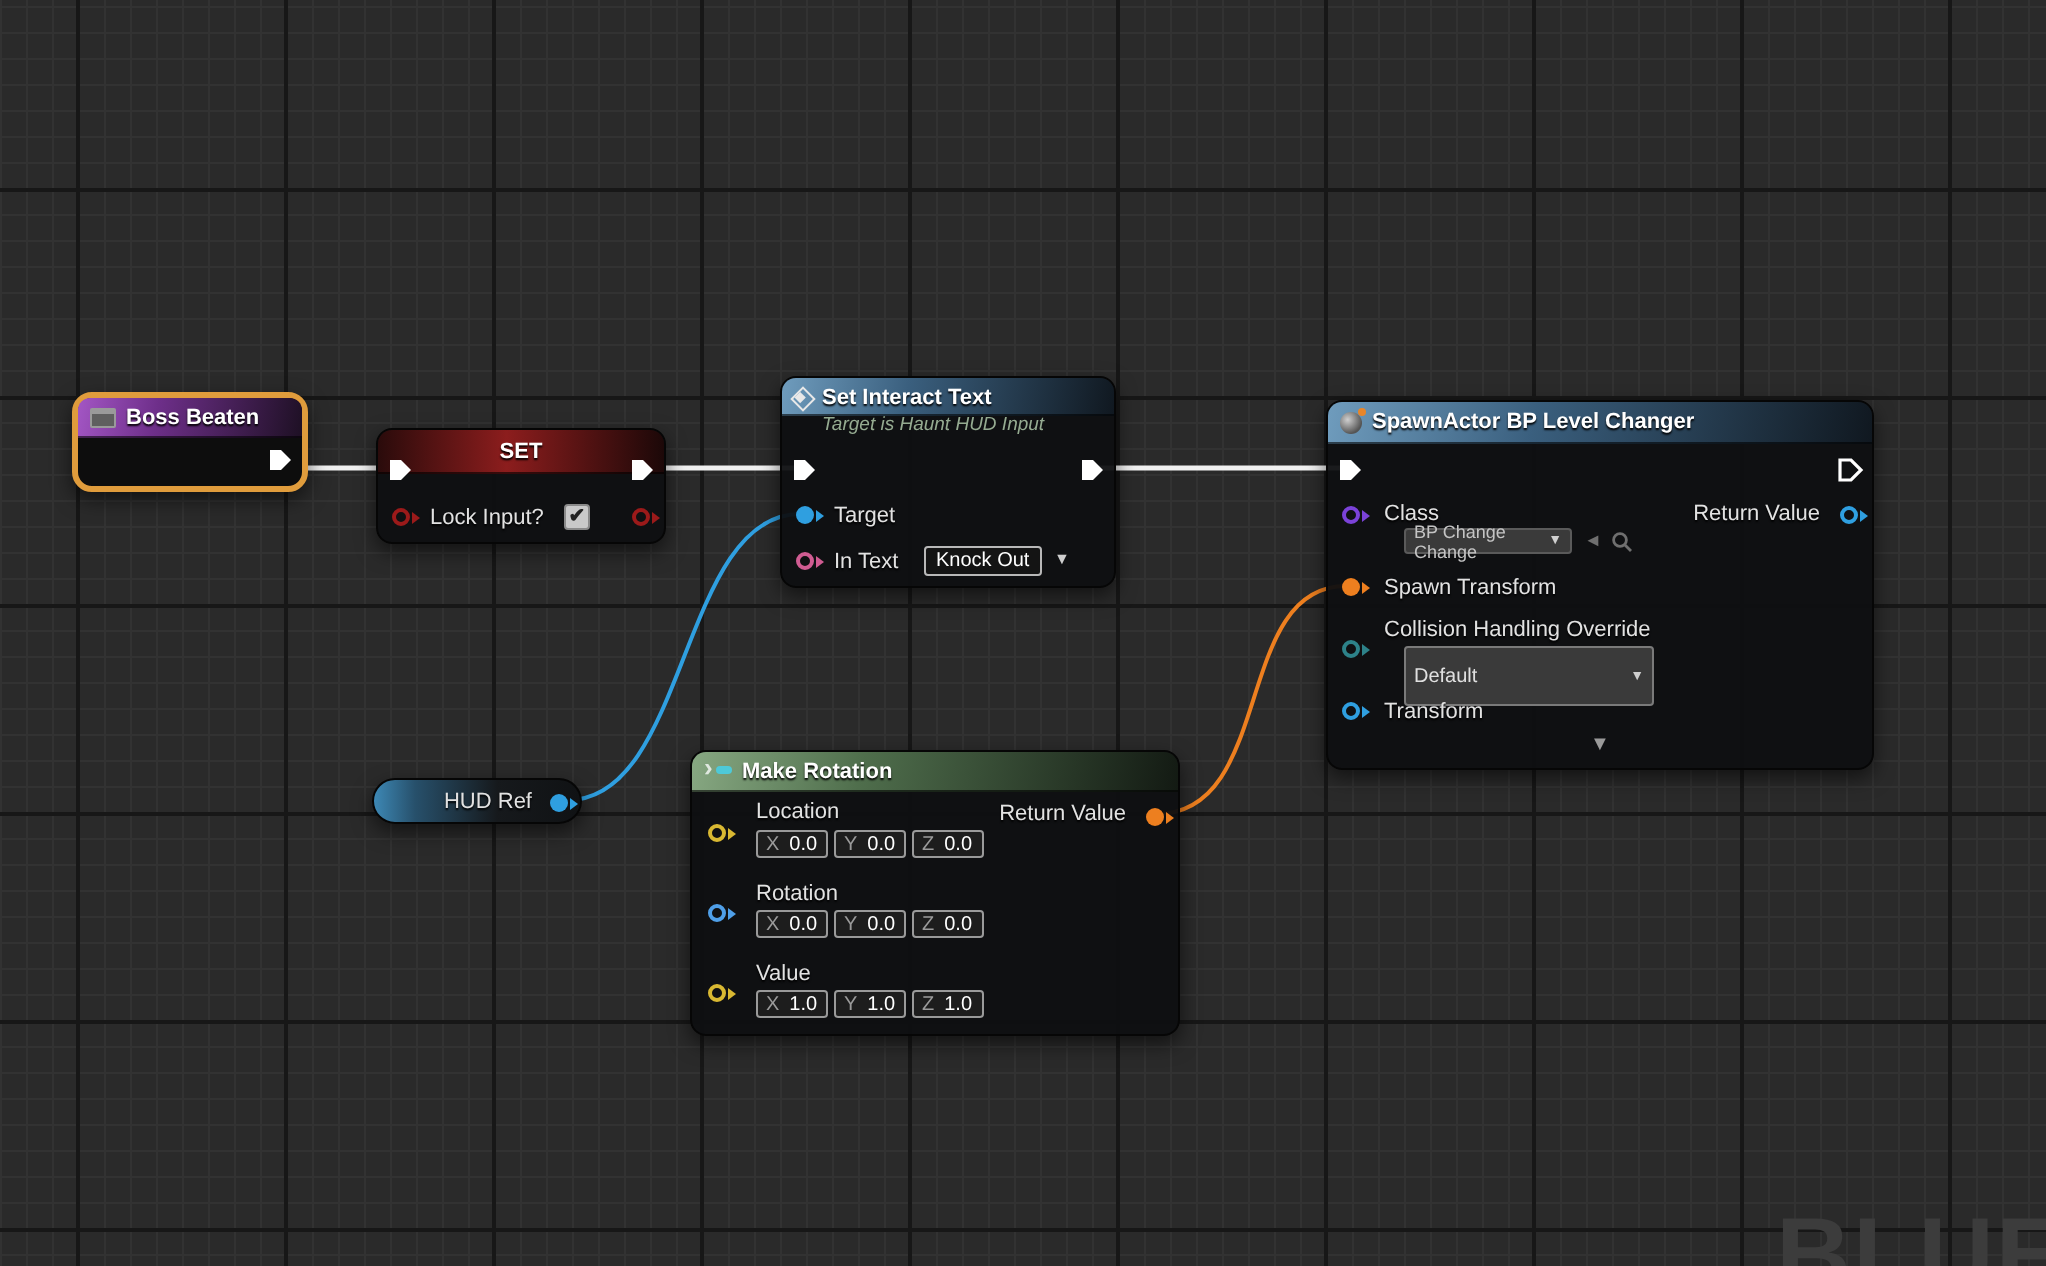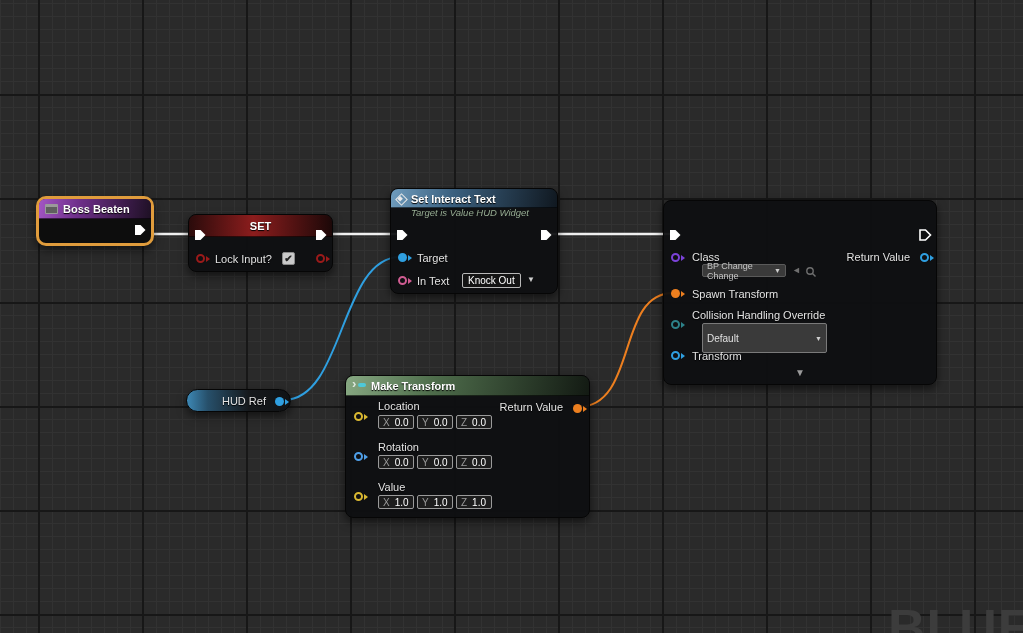--- a/index.html
+++ b/index.html
@@ -126,21 +126,21 @@
           <path d="M2 2 H7.5 L12.5 7 L7.5 12 H2 Z" fill="#fff"></path>
         </svg>
     </span>
   </div>
 
   <div class="node" style="left:390px; top:188px; width:168px; height:106px;">
     <div class="node-header hdr-blue" style="height:19px; align-items:flex-start; padding-top:3px;">
       <span class="icon-diamond" style="margin-top:3px;"></span>
       <span style="display:flex; flex-direction:column; line-height:14px;">
         <span class="hdr-title">Set Interact Text</span>
-        <span class="hdr-sub">Target is Value HUD Widget</span>
+        <span class="hdr-sub">Target is Haunt HUD Input</span>
       </span>
     </div>
     <span class="exec-pin" style="left:4px; top:39px;">
       <svg width="14" height="14">
           <path d="M2 2 H7.5 L12.5 7 L7.5 12 H2 Z" fill="#fff"></path>
         </svg>
     </span>
     <span class="exec-pin" style="right:4px; top:39px;">
       <svg width="14" height="14">
           <path d="M2 2 H7.5 L12.5 7 L7.5 12 H2 Z" fill="#fff"></path>
@@ -148,20 +148,24 @@
     </span>
     <span class="pin filled" style="left:7px; top:64px; color:#2f9fe0;"></span>
     <span class="lbl" style="left:26px; top:63px;">Target</span>
     <span class="pin hollow" style="left:7px; top:87px; color:#d05c92;"></span>
     <span class="lbl" style="left:26px; top:86px;">In Text</span>
     <span class="textfield" style="left:71px; top:84px;">Knock Out</span>
     <span style="position:absolute; left:136px; top:86px; color:#cfcfcf; font-size:8px;">▼</span>
   </div>
 
   <div class="node" style="left:663px; top:200px; width:274px; height:185px;">
+    <div class="node-header hdr-blue" style="height:21px;">
+      <span class="icon-bomb"></span>
+      <span class="hdr-title">SpawnActor BP Level Changer</span>
+    </div>
     <span class="exec-pin" style="left:4px; top:27px;">
       <svg width="14" height="14">
           <path d="M2 2 H7.5 L12.5 7 L7.5 12 H2 Z" fill="#fff"></path>
         </svg>
     </span>
     <span class="exec-pin" style="right:4px; top:27px;">
       <svg width="14" height="14">
           <path d="M2 2 H7.5 L12.5 7 L7.5 12 H2 Z" fill="none" stroke="#fff" stroke-width="1.6"></path>
         </svg>
     </span>
@@ -189,21 +193,21 @@
       <span class="arrow">▼</span>
     </span>
     <span class="pin hollow" style="left:7px; top:150px; color:#2f9fe0;"></span>
     <span class="lbl" style="left:28px; top:149px;">Transform</span>
     <span class="expand-arrow" style="left:50%; transform:translateX(-50%); top:166px;">▼</span>
   </div>
 
   <div class="node" style="left:345px; top:375px; width:245px; height:143px;">
     <div class="node-header hdr-green">
       <span class="icon-make"></span>
-      <span class="hdr-title">Make Transform</span>
+      <span class="hdr-title">Make Rotation</span>
     </div>
     <span class="lbl" style="right:26px; top:25px;">Return Value</span>
     <span class="pin filled" style="right:7px; top:28px; color:#ed7f1f;"></span>
 
     <span class="pin hollow" style="left:8px; top:36px; color:#d9b832;"></span>
     <span class="lbl" style="left:32px; top:24px;">Location</span>
     <span class="vec-box" style="left:32px; top:39px;">
       <span class="axis">X</span>
       <span class="val">0.0</span>
     </span>

